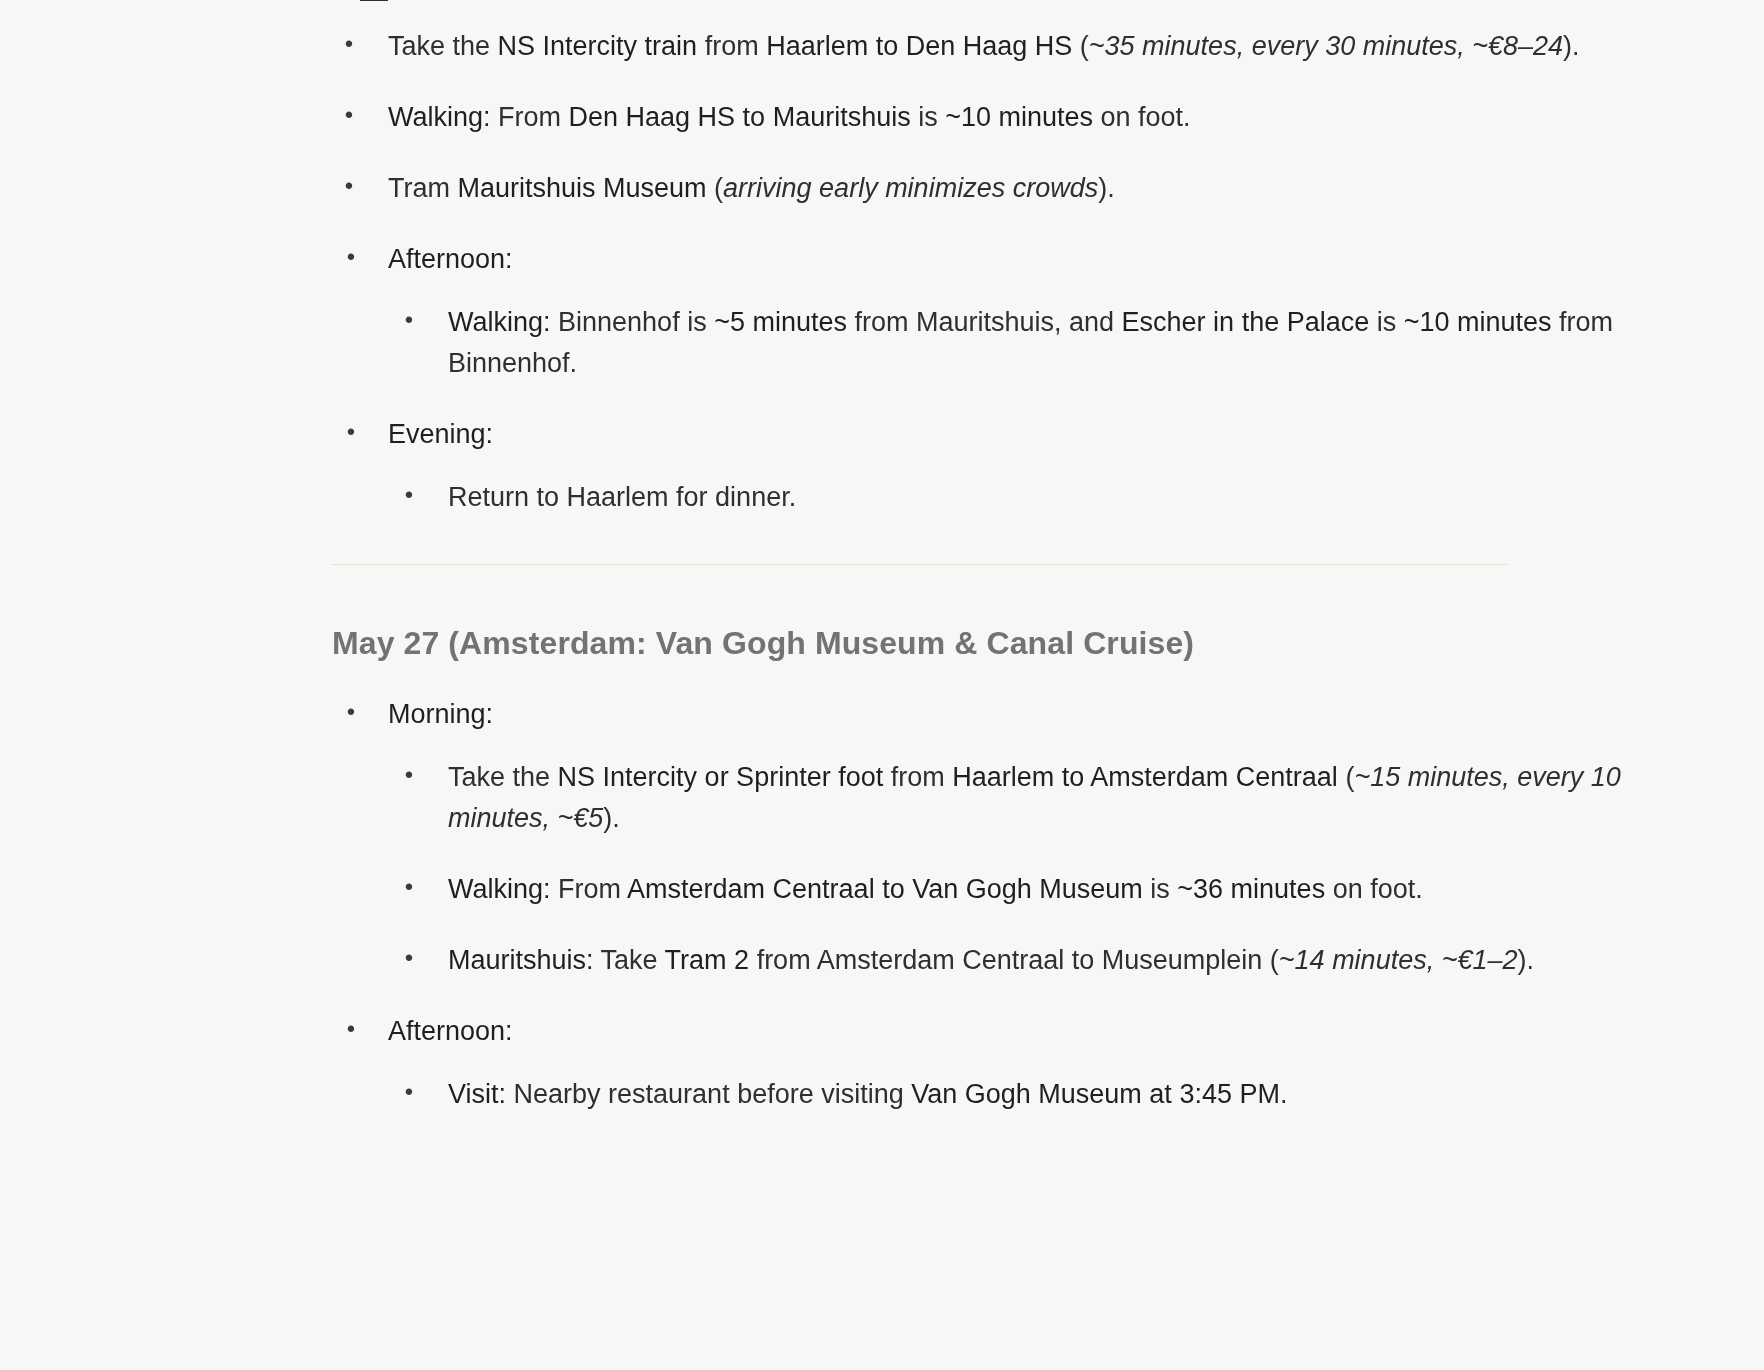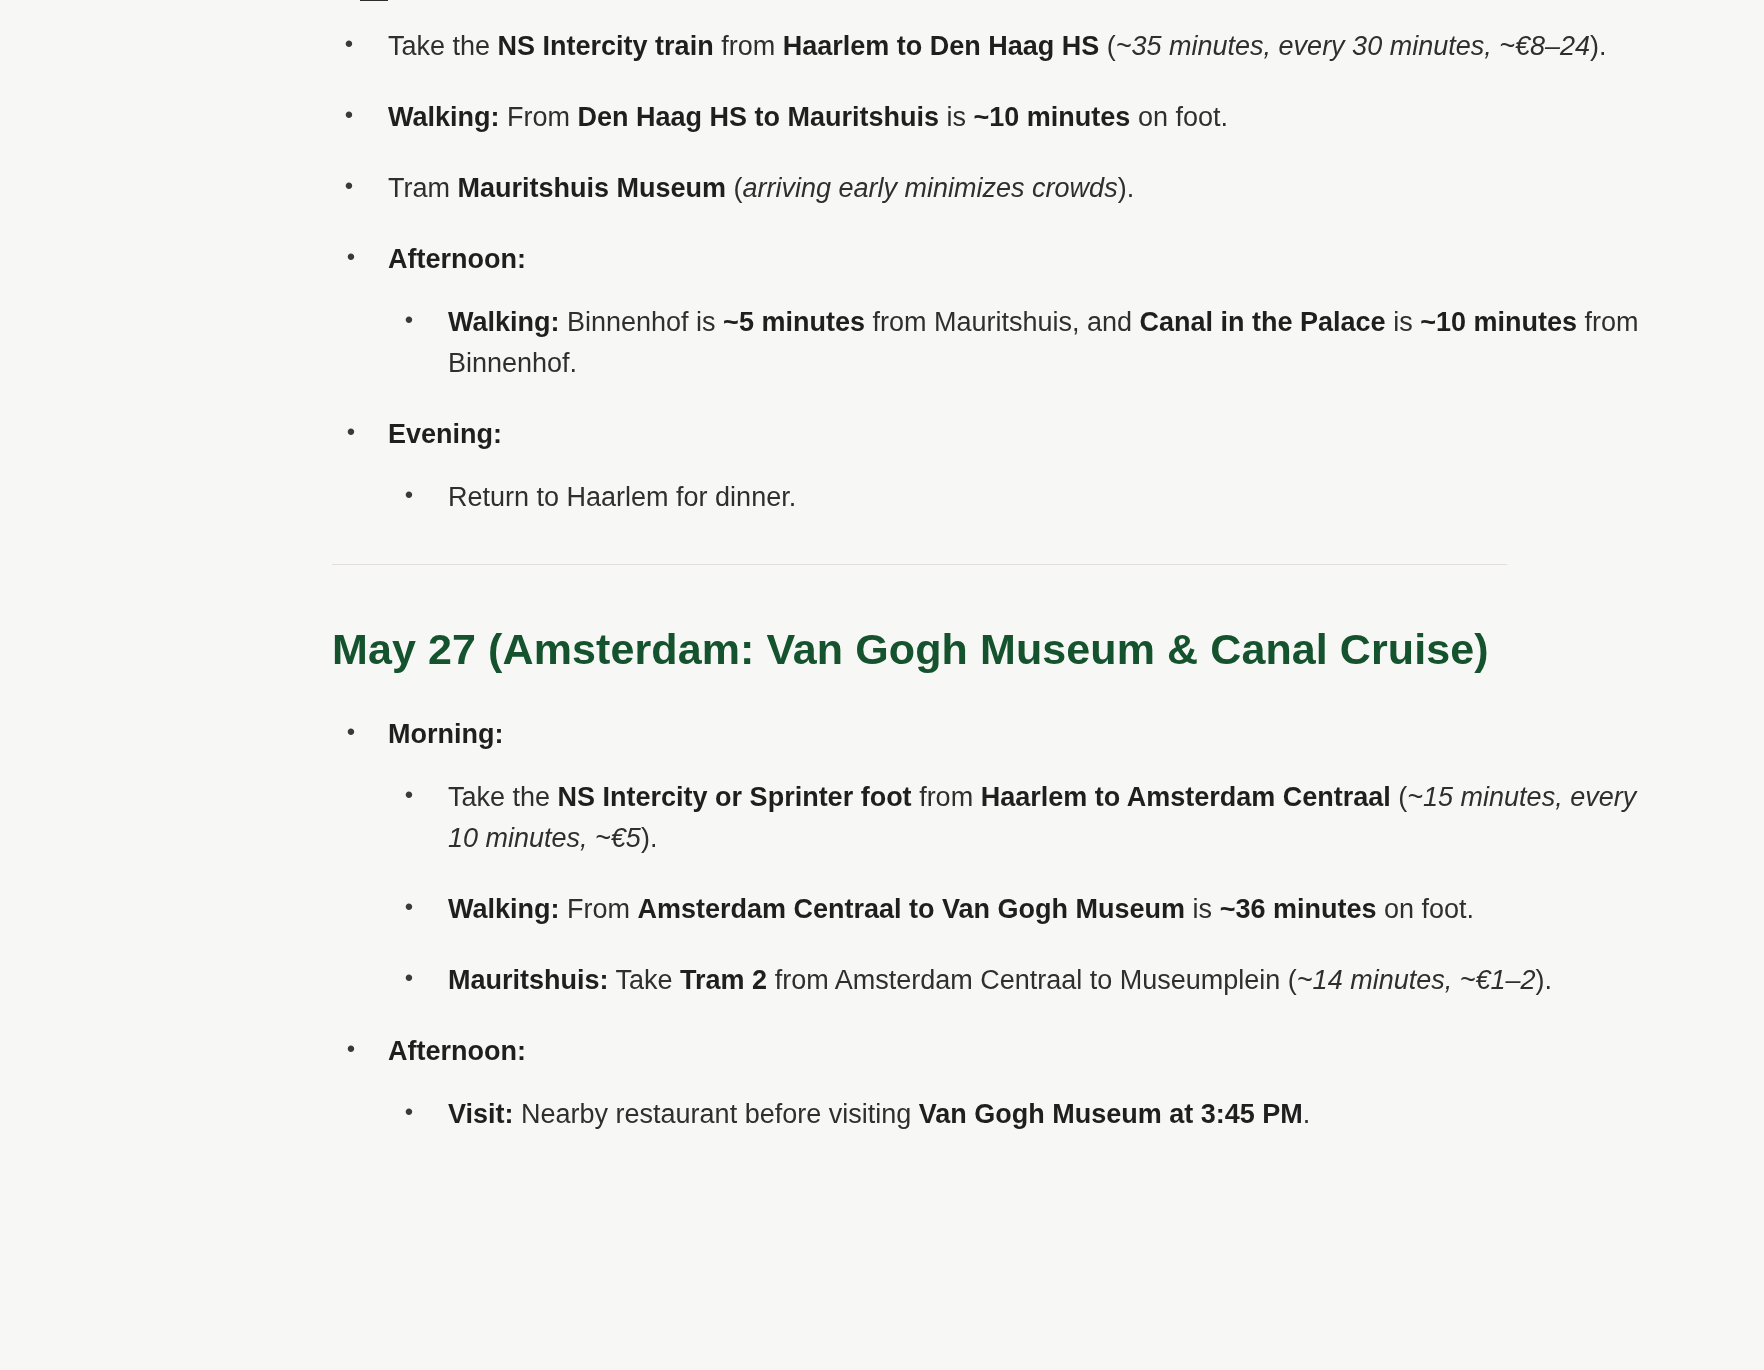--- a/index.html
+++ b/index.html
@@ -81,35 +81,35 @@
   ul.lvl2 > li {
     padding-left: 56px;
     margin-bottom: 30px;
   }
   ul.lvl2 > li > .bullet { left: 4px; }
 
   .indent2 {
     margin-left: 60px;
   }
 
-  b, .b { font-weight: 700; color: #1f1f1f; }
+  b, .b { font-weight: 400; color: #1f1f1f; }
   i, .i { font-style: italic; }
 
   .divider {
     border: none;
     border-top: 1px solid #e3ded8;
     margin: 46px 0 60px 0;
     width: 1175px;
   }
 
   h2.day-heading {
-    font-size: 43px;
+    font-size: 32px;
     font-weight: 700;
-    color: #14532d;
-    margin: 0 0 40px 0;
+    color: #737373;
+    margin: 0 0 32px 0;
     letter-spacing: .1px;
   }
 
   .tight { margin-bottom: 14px; }
 </style>
 </head>
 <body>
 
 <div class="page">
 
@@ -137,21 +137,21 @@
     <ul class="lvl1">
       <li class="tight">
         <span class="bullet">•</span>
         <span class="txt b">Afternoon:</span>
       </li>
     </ul>
 
     <ul class="lvl2 indent2">
       <li>
         <span class="bullet">•</span>
-        <span class="txt"><span class="b">Walking:</span><span> Binnenhof is </span><span class="b">~5 minutes</span><span> from Mauritshuis, and </span><span class="b">Canal in the Palace</span><span> is </span><span class="b">~10 minutes</span><span> from Binnenhof.</span></span>
+        <span class="txt"><span class="b">Walking:</span><span> Binnenhof is </span><span class="b">~5 minutes</span><span> from Mauritshuis, and </span><span class="b">Escher in the Palace</span><span> is </span><span class="b">~10 minutes</span><span> from Binnenhof.</span></span>
       </li>
     </ul>
 
     <ul class="lvl1">
       <li class="tight">
         <span class="bullet">•</span>
         <span class="txt b">Evening:</span>
       </li>
     </ul>
 

